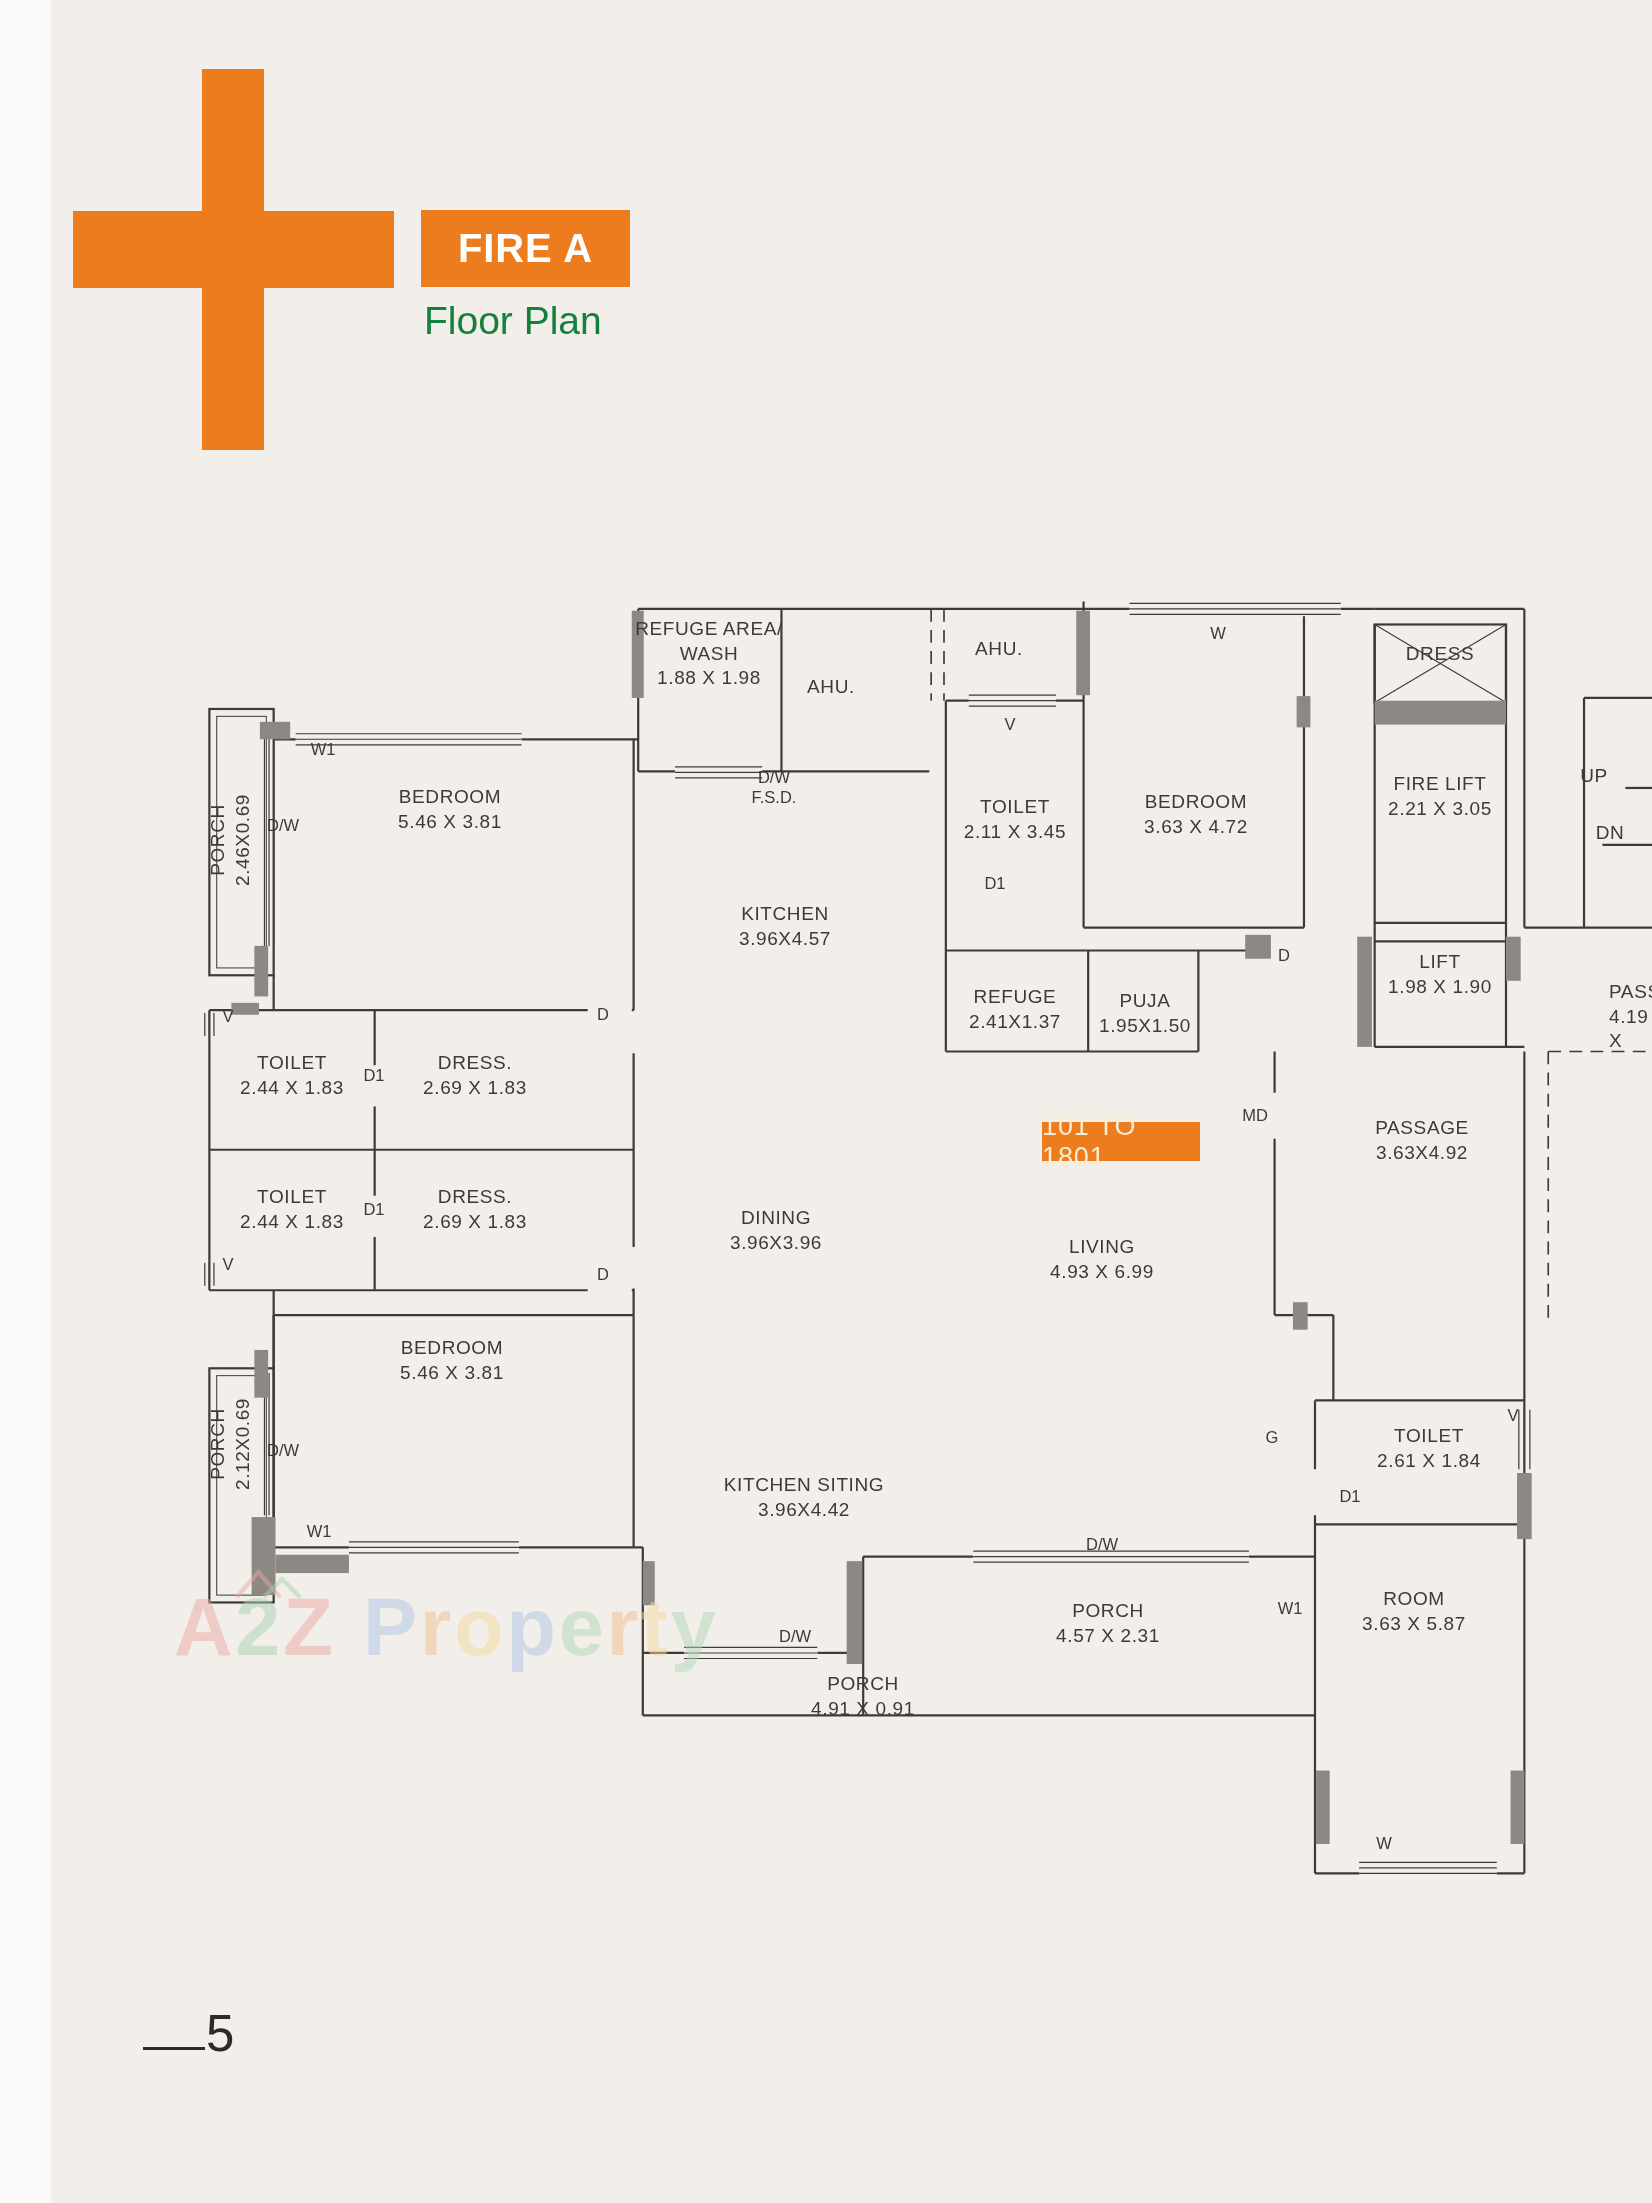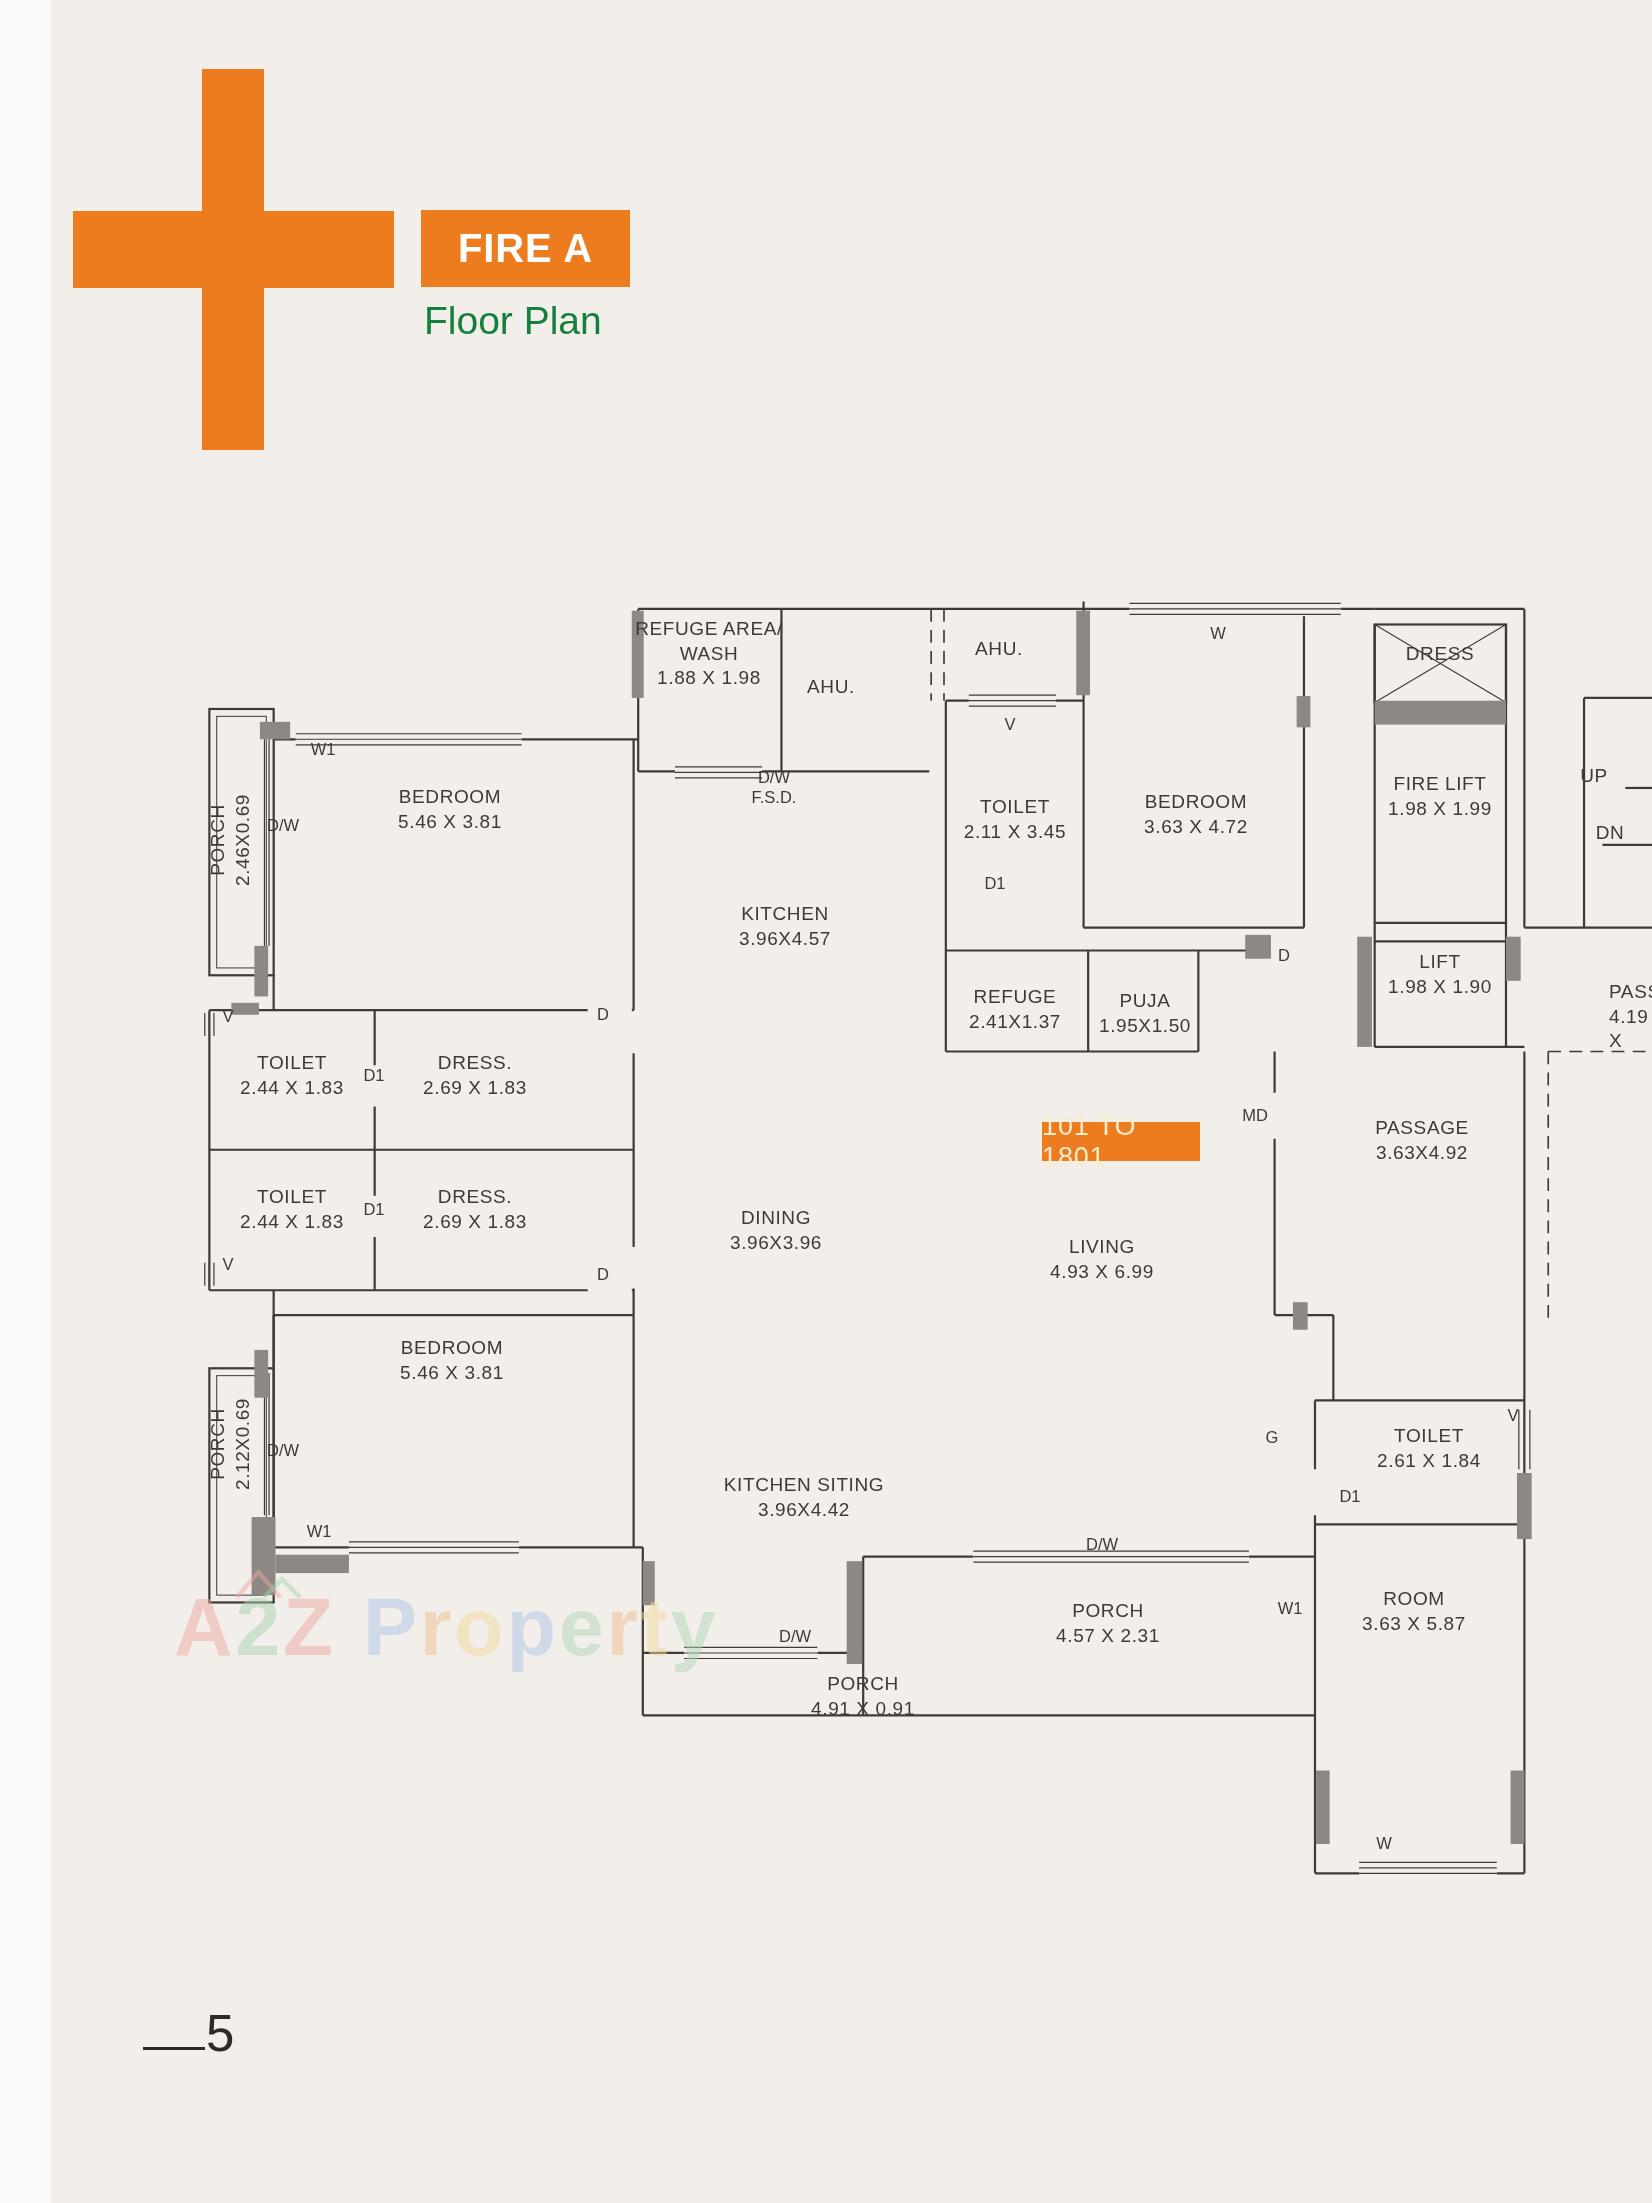--- a/index.html
+++ b/index.html
@@ -170,21 +170,21 @@
     </g>
   </svg>
 
   <div class="room-label" style="left:709px;top:654px">REFUGE AREA/
 WASH
 1.88 X 1.98</div>
   <div class="room-label" style="left:831px;top:687px">AHU.</div>
   <div class="room-label" style="left:999px;top:649px">AHU.</div>
   <div class="room-label" style="left:1440px;top:654px">DRESS</div>
   <div class="room-label" style="left:1440px;top:797px">FIRE LIFT
-1.98 X 1.99</div>
+2.21 X 3.05</div>
   <div class="room-label" style="left:1594px;top:776px">UP</div>
   <div class="room-label" style="left:1610px;top:833px">DN</div>
   <div class="room-label" style="left:450px;top:810px">BEDROOM
 5.46 X 3.81</div>
   <div class="room-label vertical" style="left:231px;top:840px">PORCH
 2.46X0.69</div>
   <div class="room-label" style="left:1015px;top:820px">TOILET
 2.11 X 3.45</div>
   <div class="room-label" style="left:1196px;top:815px">BEDROOM
 3.63 X 4.72</div>

